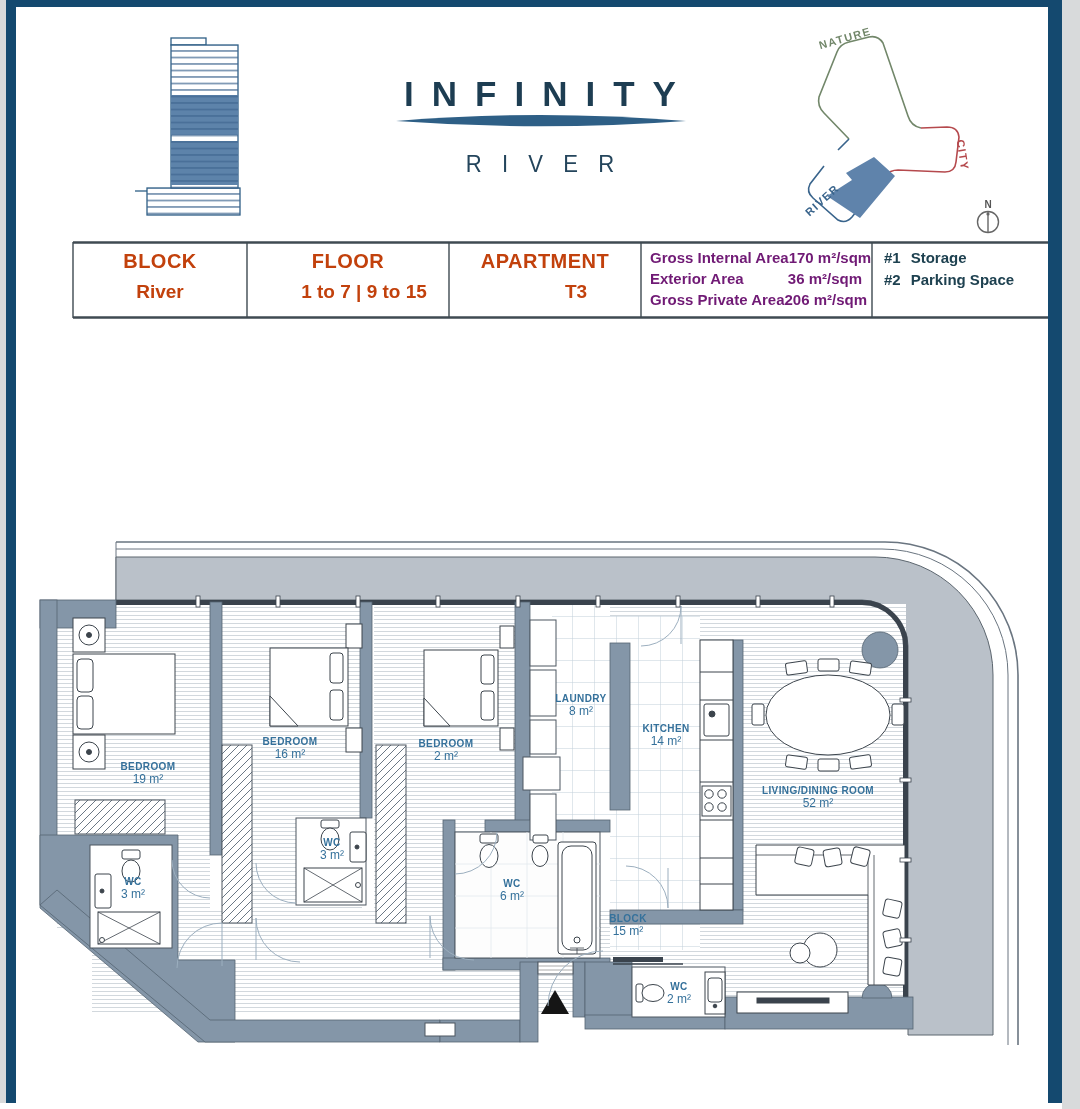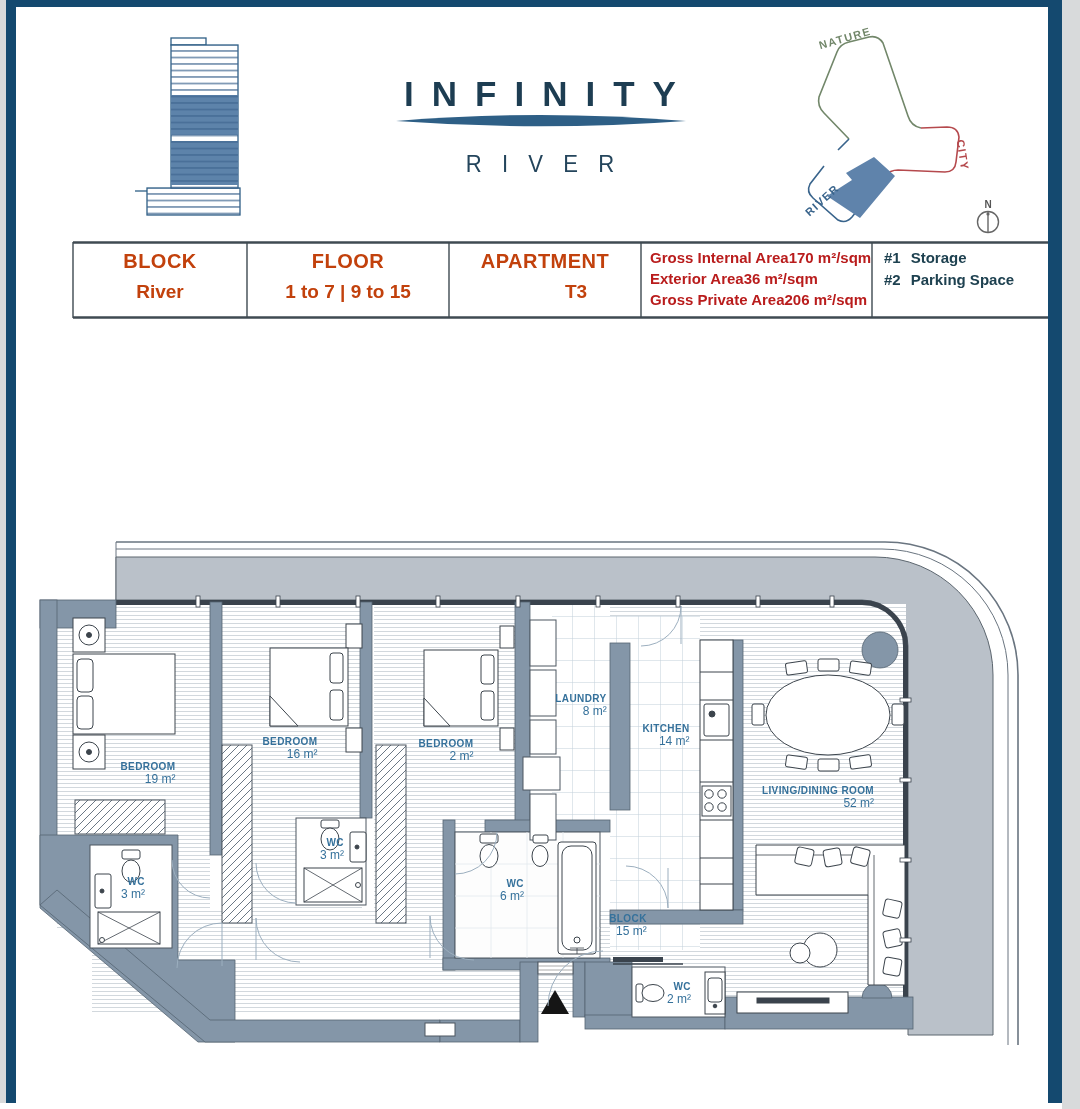--- a/index.html
+++ b/index.html
@@ -20,25 +20,25 @@
   
   .site-lbl{font-size:11px;font-weight:bold;letter-spacing:1.5px;transform-origin:center}
   .lbl-nature{left:845px;top:38px;transform:translate(-50%,-50%) rotate(-16deg);color:#72876a}
   .lbl-city{left:963px;top:155px;transform:translate(-50%,-50%) rotate(81deg);color:#b5494d}
   .lbl-river{left:822px;top:200px;transform:translate(-50%,-50%) rotate(-42deg);color:#39648c}
   .lbl-n{left:988px;top:199px;transform:translate(-50%,0);font-size:10px;color:#555;font-weight:bold}
   
   .tcell{transform:translateX(-50%);text-align:left;color:#c2410c;font-weight:bold}
   .thead{font-size:20px;letter-spacing:.5px}
   .tval{font-size:19px}
-  .arow{left:650px;width:212px;display:flex;
-        font-size:15px;font-weight:bold;color:#b91c1c}
+  .arow{left:650px;width:212px;display:flex;justify-content:space-between;
+        font-size:15px;font-weight:bold;color:#701a75}
   .erow{left:884px;display:flex;gap:10px;font-size:15px;font-weight:bold;color:#1e4150}
   
-  .room-label{transform:translateX(-50%);text-align:right;color:#35719b;line-height:13px}
+  .room-label{transform:translateX(-50%);text-align:center;color:#35719b;line-height:13px}
   .room-label .nm{display:block;font-size:10px;letter-spacing:.4px;font-weight:bold}
   .room-label .ar{display:block;font-size:12px}
 </style>
 </head>
 <body>
 
 <svg class="overlay" width="1080" height="1109" viewBox="0 0 1080 1109">
   <defs>
     <pattern id="stp" width="4" height="4" patternUnits="userSpaceOnUse">
       <rect width="4" height="4" fill="#ffffff"></rect>
@@ -308,21 +308,21 @@
 <div class="txt brand-sub">RIVER</div>
 
 <div class="txt site-lbl lbl-nature">NATURE</div>
 <div class="txt site-lbl lbl-city">CITY</div>
 <div class="txt site-lbl lbl-river">RIVER</div>
 <div class="txt lbl-n">N</div>
 
 <div class="txt tcell thead" style="left:160px;top:250px">BLOCK</div>
 <div class="txt tcell tval" style="left:160px;top:281px">River</div>
 <div class="txt tcell thead" style="left:348px;top:250px">FLOOR</div>
-<div class="txt tcell tval" style="left:348px;top:281px">1 to 7 | 9 to 15</div>
+<div class="txt tcell tval" style="left:364px;top:281px">1 to 7 | 9 to 15</div>
 <div class="txt tcell thead" style="left:545px;top:250px">APARTMENT</div>
 <div class="txt tcell tval" style="left:576px;top:281px">T3</div>
 
 <div class="txt arow" style="top:249px">
   <span>Gross Internal Area</span>
   <span>170 m²/sqm</span>
 </div>
 <div class="txt arow" style="top:270px">
   <span>Exterior Area</span>
   <span>36 m²/sqm</span>

